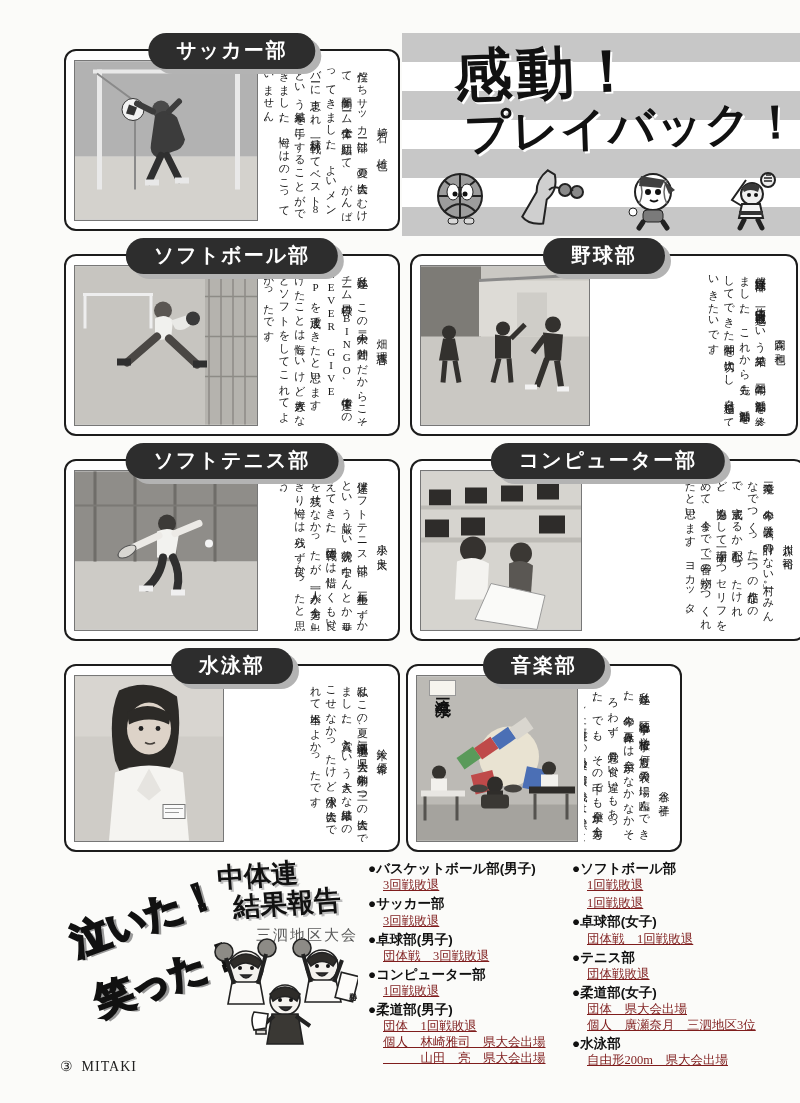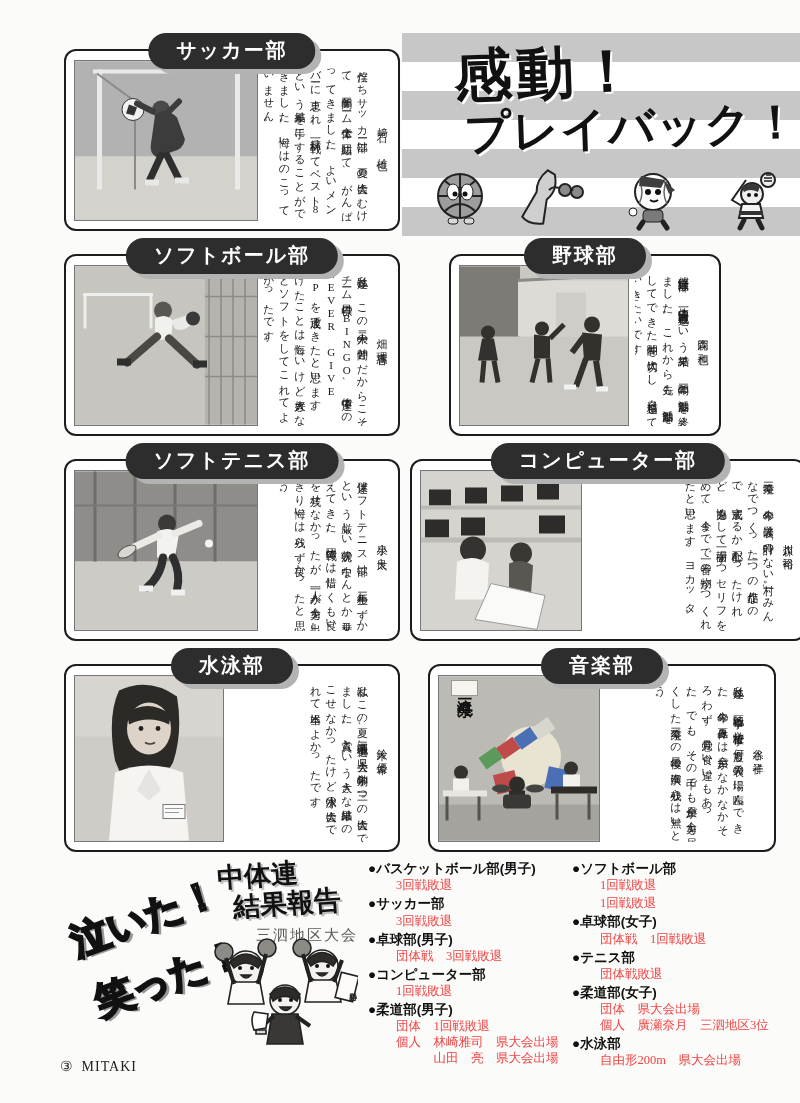--- a/index.html
+++ b/index.html
@@ -44,21 +44,21 @@
   .kids{position:absolute;left:212px;top:938px;width:146px;height:118px;}
   .kids svg{width:100%;height:100%;}
   .fan-text{position:absolute;right:2px;top:48px;width:16px;font-size:8px;line-height:1;
             writing-mode:vertical-rl;text-orientation:upright;color:#222;font-weight:bold;}
 
   .results-col{position:absolute;top:860px;font-size:12.5px;line-height:1.28;}
   .col-left{left:368px;width:200px;}
   .col-right{left:572px;width:222px;}
   .entry{margin-bottom:2px;}
   .entry .club-name{font-family:"Liberation Sans",sans-serif;font-weight:bold;font-size:13.5px;color:#111;}
-  .entry .rline{margin-left:28px;color:#ef4444;}
+  .entry .rline{margin-left:15px;color:#7f1d1d;text-decoration:underline;}
 
   .footer{position:absolute;left:60px;top:1058px;font-size:14px;letter-spacing:1px;color:#222;}
   .footer .num{margin-right:8px;}
 
   
   .banner-vert{position:absolute;left:12px;top:4px;background:#f6f4ee;border:1px solid #999;
                padding:4px 2px;writing-mode:vertical-rl;text-orientation:upright;
                font-weight:bold;font-size:16px;letter-spacing:2px;color:#111;
                font-family:"Liberation Sans",sans-serif;}
 </style>
@@ -160,21 +160,21 @@
             <rect x="118" y="94" width="14" height="7" fill="#2f2f2f"></rect>
         </svg>
       </div>
       <div class="vtext">
         <div class="author">畑　理恵香</div>
         <p class="body">私達は、この二十二人の仲間とだからこそチーム目標のBINGO、中体連での目標NEVER GIVE UPを達成できたと思います。負けたことは悔しいけど大好きな仲間とソフトをしてこれてよかったです。</p>
       </div>
     </div>
   </div>
 
-  <div class="club" style="left:410px;top:254px;width:272px;height:182px;margin-left:39px;">
+  <div class="club" style="left:410px;top:254px;width:388px;height:182px;">
     <div class="pill">野球部</div>
     <div class="box">
       <div class="photo" style="width:168px;">
         <svg viewBox="0 0 168 158">
           <rect width="168" height="158" fill="#cac8c3"></rect>
           <rect x="0" y="0" width="60" height="70" fill="#7d7b76"></rect>
           <rect x="58" y="14" width="110" height="56" fill="#dddbd6"></rect>
           <path d="M58 14 L168 8" stroke="#8a8a8a" stroke-width="3"></path>
           <rect x="96" y="26" width="30" height="44" fill="#cfcdc8"></rect>
           <g fill="#33312e">
@@ -275,21 +275,21 @@
           <path d="M90 132 h18 M90 136 h14" stroke="#999" stroke-width="1"></path>
         </svg>
       </div>
       <div class="vtext">
         <div class="author">鈴木　優希</div>
         <p class="body">私はこの夏、三泗地区予選、県大会、学年別の三つの大会にでました。入賞という大きな結果はのこせなかったけど水泳の大会にでれて本当によかったです。</p>
       </div>
     </div>
   </div>
 
-  <div class="club" style="left:428px;top:664px;width:348px;height:188px;">
+  <div class="club" style="left:406px;top:664px;width:276px;height:188px;text-align:center;">
     <div class="pill">音楽部</div>
     <div class="box">
       <div class="photo" style="width:160px;">
         <svg viewBox="0 0 160 164">
           <rect width="160" height="164" fill="#bcbab5"></rect>
           <rect y="128" width="160" height="36" fill="#a5a39e"></rect>
           <circle cx="92" cy="80" r="30" fill="#e9e3d2"></circle>
           <g transform="rotate(-35 80 80)">
             <rect x="46" y="58" width="20" height="14" fill="#5a9a5a"></rect>
             <rect x="66" y="60" width="20" height="14" fill="#bf4a4a"></rect>

